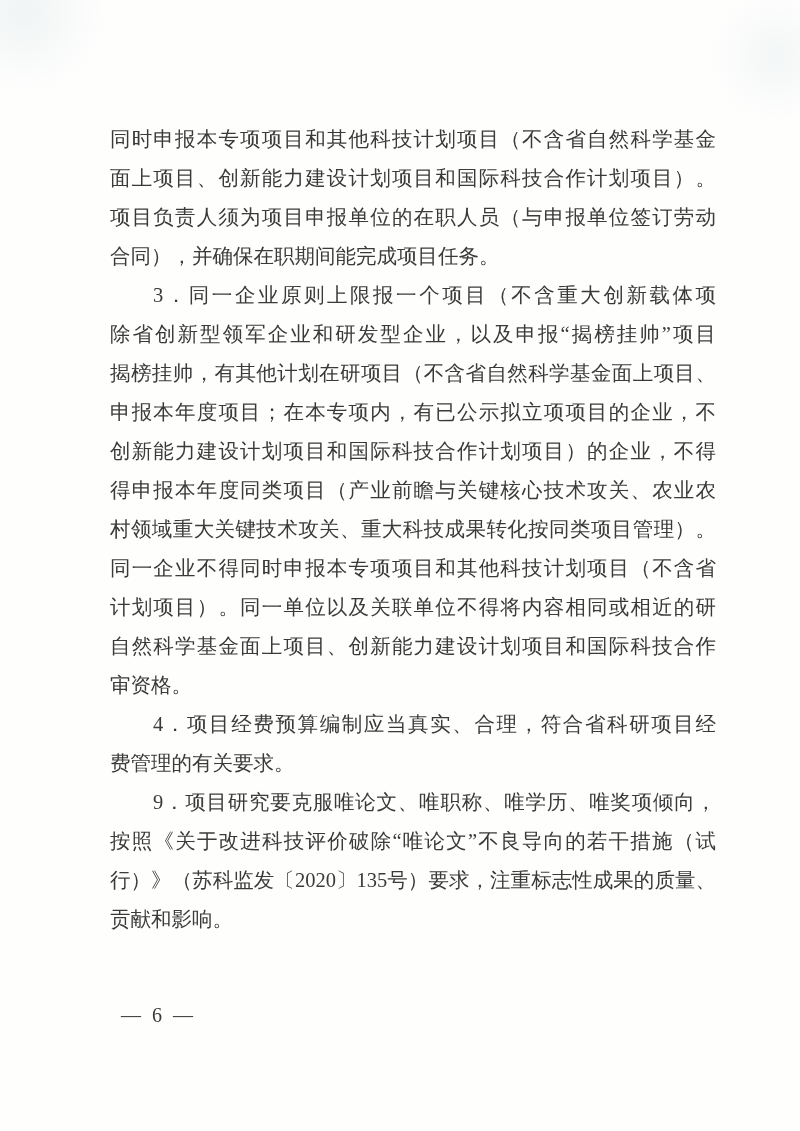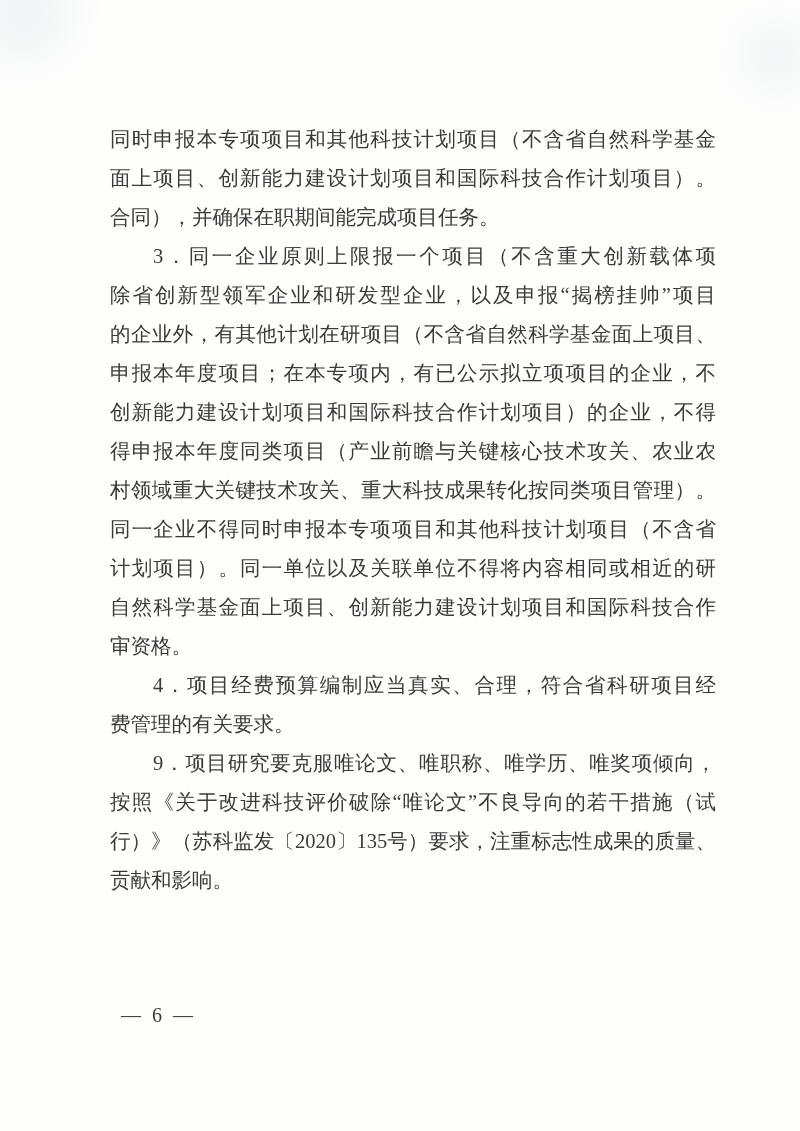--- a/index.html
+++ b/index.html
@@ -65,26 +65,27 @@
   }
 </style>
 </head>
 <body>
 
 <div class="page">
   <div class="content" id="doc-body">
       <div class="para">
         <div class="line">同时申报本专项项目和其他科技计划项目（不含省自然科学基金</div>
         <div class="line">面上项目、创新能力建设计划项目和国际科技合作计划项目）。</div>
+        <div class="line">项目负责人须为项目申报单位的在职人员（与申报单位签订劳动</div>
         <div class="line end">合同），并确保在职期间能完成项目任务。</div>
       </div>
       <div class="para">
         <div class="line ind">3．同一企业原则上限报一个项目（不含重大创新载体项目）。</div>
         <div class="line">除省创新型领军企业和研发型企业，以及申报“揭榜挂帅”项目</div>
-        <div class="line">的企业外，有其他计划在研项目（不含省自然科学基金面上项目、</div>
+        <div class="line">揭榜挂帅，有其他计划在研项目（不含省自然科学基金面上项目、</div>
         <div class="line">申报本年度项目；在本专项内，有已公示拟立项项目的企业，不</div>
         <div class="line">创新能力建设计划项目和国际科技合作计划项目）的企业，不得</div>
         <div class="line">得申报本年度同类项目（产业前瞻与关键核心技术攻关、农业农</div>
         <div class="line">村领域重大关键技术攻关、重大科技成果转化按同类项目管理）。</div>
         <div class="line">同一企业不得同时申报本专项项目和其他科技计划项目（不含省</div>
         <div class="line">计划项目）。同一单位以及关联单位不得将内容相同或相近的研</div>
         <div class="line">自然科学基金面上项目、创新能力建设计划项目和国际科技合作</div>
         <div class="line end">审资格。</div>
       </div>
       <div class="para">

